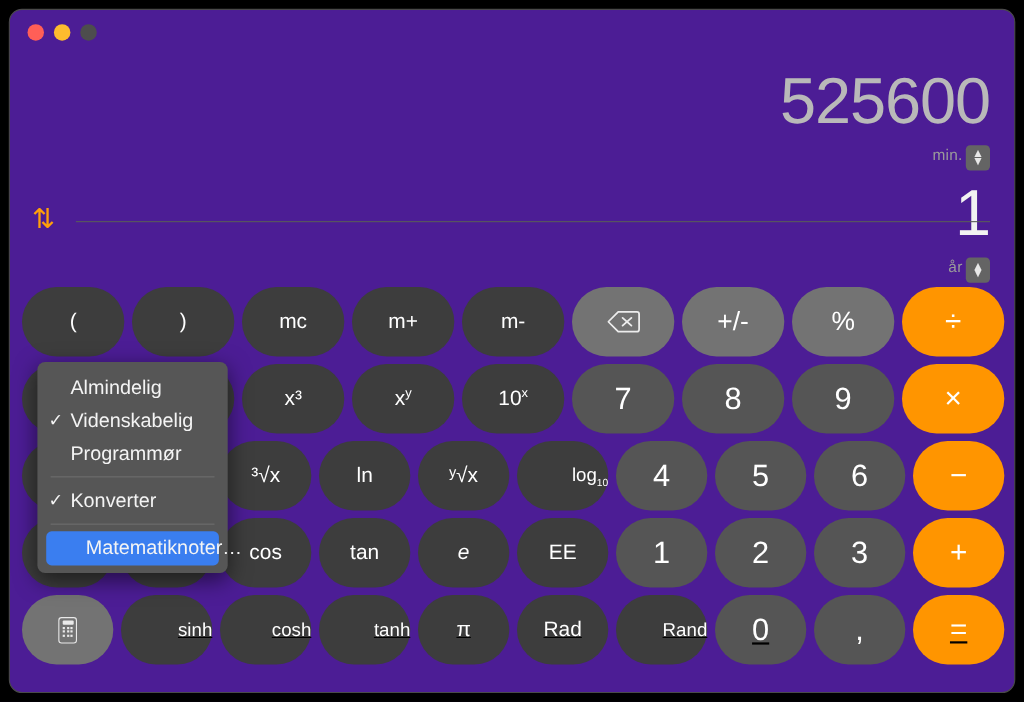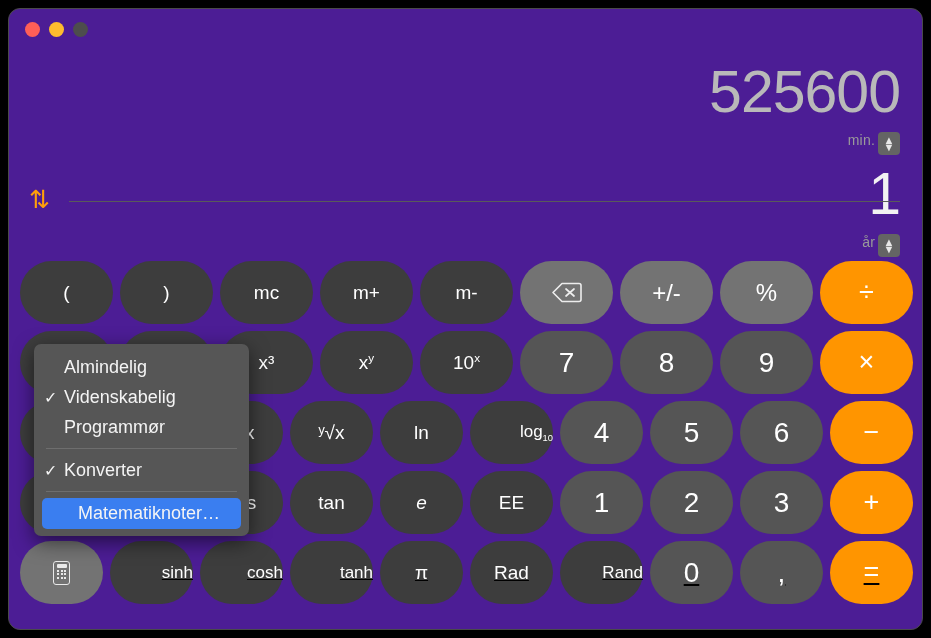--- a/index.html
+++ b/index.html
@@ -130,27 +130,26 @@
   .calc-dots i { width:2px; height:2px; background:#e9e9e9; display:block; }
 
   
   .bksp { width:30px; height:21px; position:relative; }
   .bksp svg { width:30px; height:21px; display:block; }
 
   
   #menu {
     position:absolute;
     left:25px; top:320px;
-    width:215px;
+    width:173px;
     background:#565656;
     border-radius:7px;
     padding:8px 0 7px 0;
     box-shadow:0 6px 20px rgba(0,0,0,0.55);
     z-index:40;
-    margin-top:15px;
   }
   .menu-item {
     height:30px;
     display:flex; align-items:center;
     padding:0 12px 0 10px;
     font-size:18px; color:#f4f4f4;
     cursor:default; user-select:none;
   }
   .menu-item .chk {
     width:20px; flex:0 0 20px;
@@ -278,24 +277,24 @@
         <div class="key fn">
           <span>1/x</span>
         </div>
         <div class="key fn">
           <span>²√x</span>
         </div>
         <div class="key fn">
           <span>³√x</span>
         </div>
         <div class="key fn">
+          <span>ln</span>
+        </div>
+        <div class="key fn">
           <span>ʸ√x</span>
-        </div>
-        <div class="key fn">
-          <span>ln</span>
         </div>
         <div class="key fn small">
           <span>log<span class="sub">10</span></span>
         </div>
         <div class="key digit">
           <span>4</span>
         </div>
         <div class="key digit">
           <span>5</span>
         </div>

